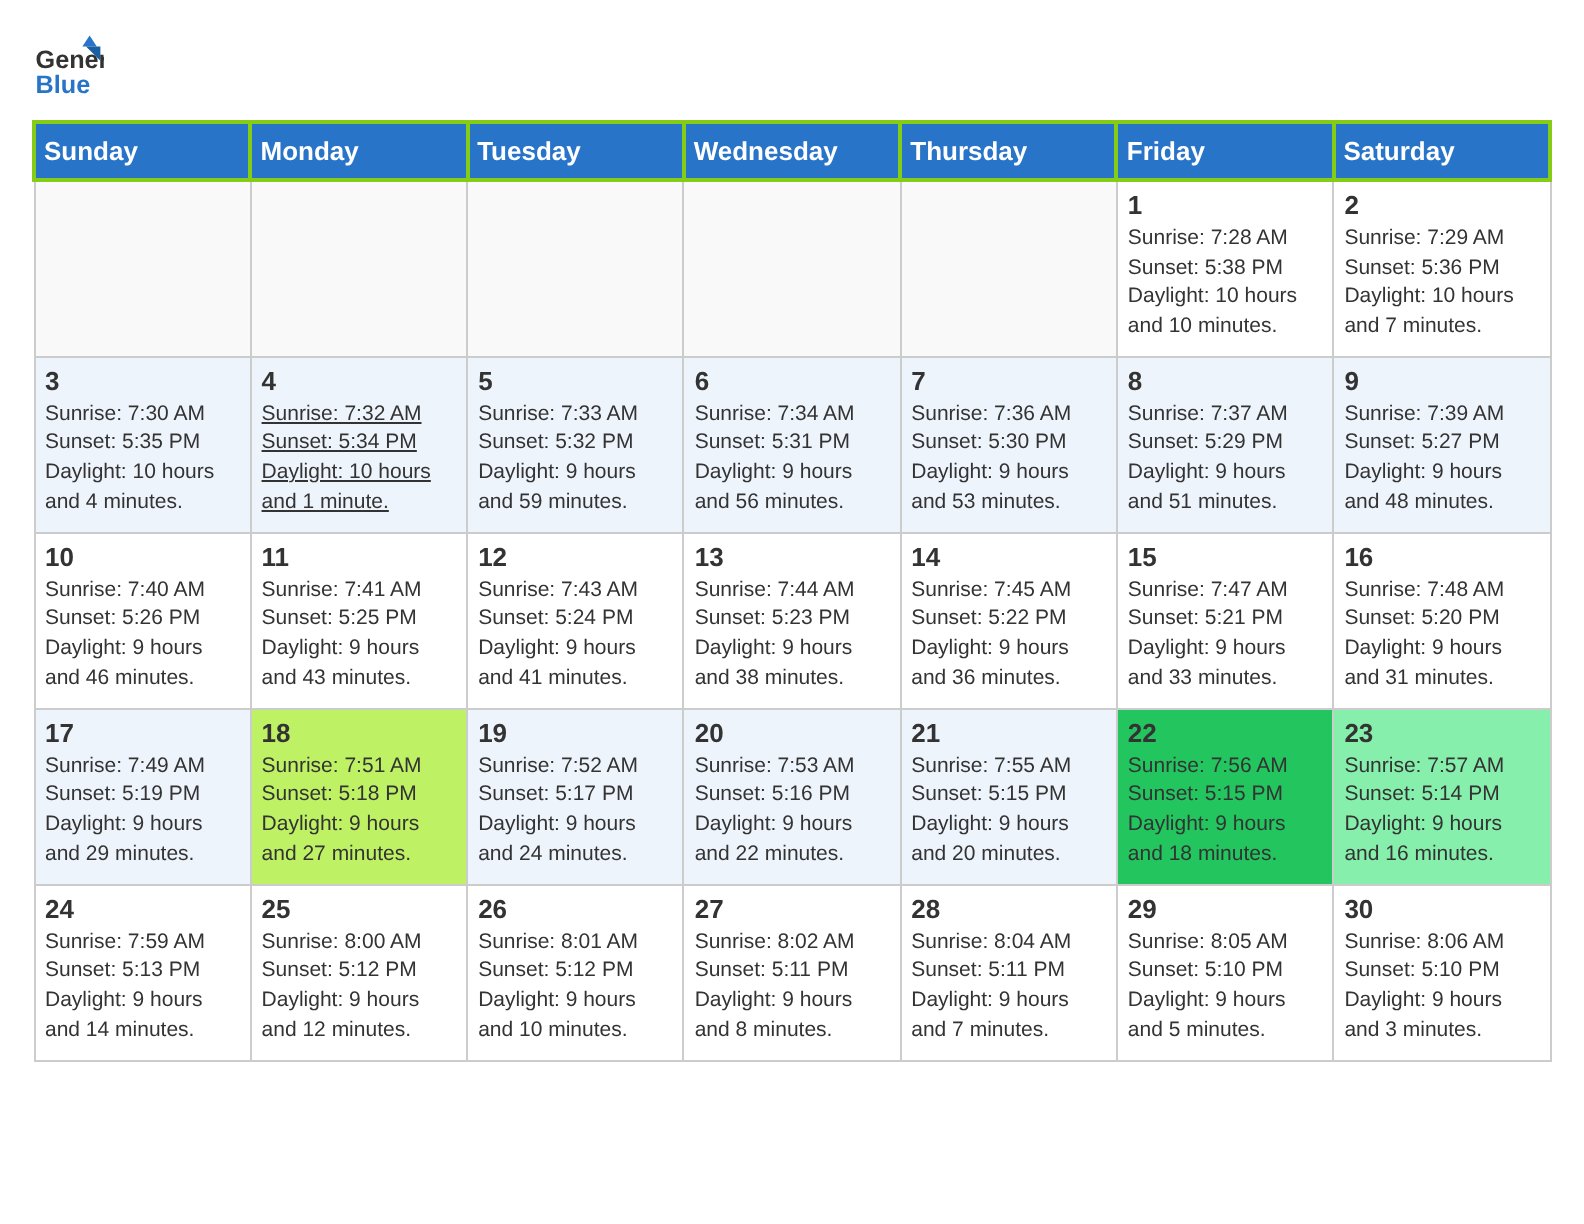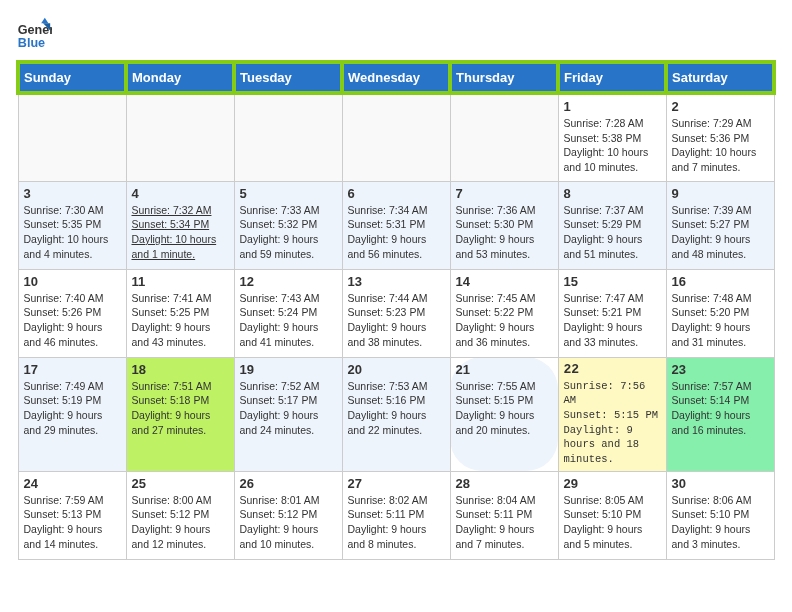--- a/index.html
+++ b/index.html
@@ -41,21 +41,21 @@
       width: 100%;
       border-collapse: collapse;
       table-layout: fixed;
     }
     thead tr th {
       background-color: #2874c8;
       color: #fff;
       font-size: 13px;
       padding: 6px 4px;
       text-align: left;
-      border: 4px solid #84cc16;
+      border: 2px solid #84cc16;
     }
     td {
       vertical-align: top;
       border: 1px solid #ccc;
       padding: 4px 5px;
       font-size: 11px;
       color: #333;
       background: #fff;
       height: 88px;
     }
@@ -238,27 +238,27 @@
           <div class="day-info" style="white-space: pre-line;">Sunrise: 7:52 AM
 Sunset: 5:17 PM
 Daylight: 9 hours and 24 minutes.</div>
         </td>
         <td style="background: rgb(238, 244, 252);">
           <span class="day-num">20</span>
           <div class="day-info" style="white-space: pre-line;">Sunrise: 7:53 AM
 Sunset: 5:16 PM
 Daylight: 9 hours and 22 minutes.</div>
         </td>
-        <td style="background: rgb(238, 244, 252); border-radius: 32px;">
+        <td style="background: rgb(238, 244, 252);">
           <span class="day-num">21</span>
           <div class="day-info" style="white-space: pre-line;">Sunrise: 7:55 AM
 Sunset: 5:15 PM
 Daylight: 9 hours and 20 minutes.</div>
         </td>
-        <td style="background: #fef9c3; font-family: Liberation Mono, monospace;">
+        <td style="background: #22c55e;">
           <span class="day-num">22</span>
           <div class="day-info" style="white-space: pre-line;">Sunrise: 7:56 AM
 Sunset: 5:15 PM
 Daylight: 9 hours and 18 minutes.</div>
         </td>
         <td style="background: #86efac;">
           <span class="day-num">23</span>
           <div class="day-info" style="white-space: pre-line;">Sunrise: 7:57 AM
 Sunset: 5:14 PM
 Daylight: 9 hours and 16 minutes.</div>

